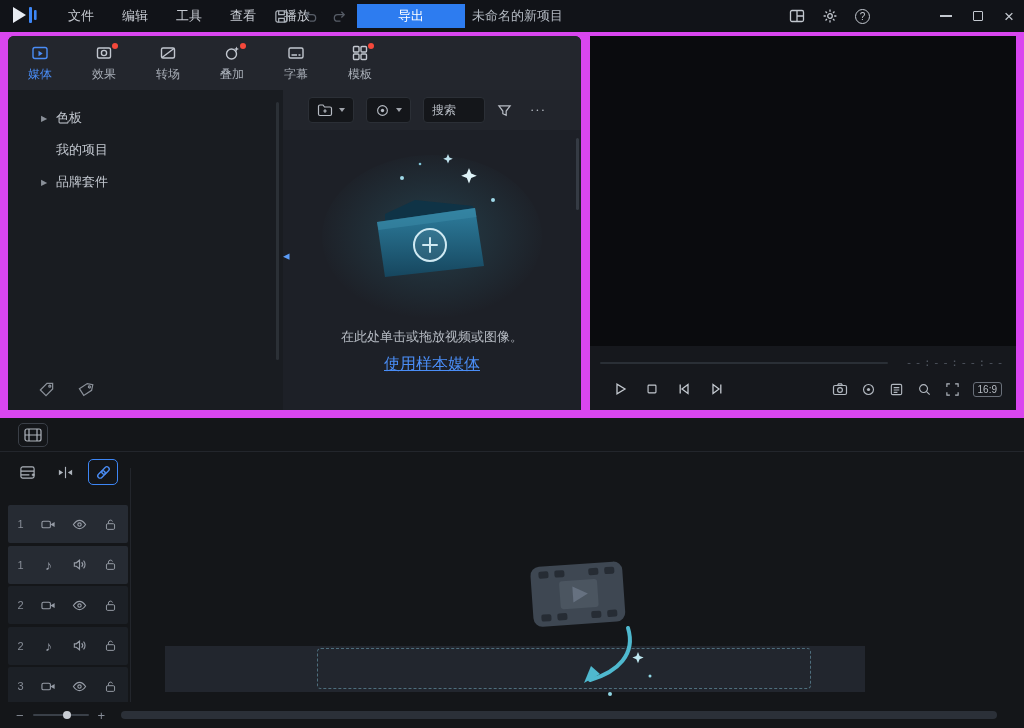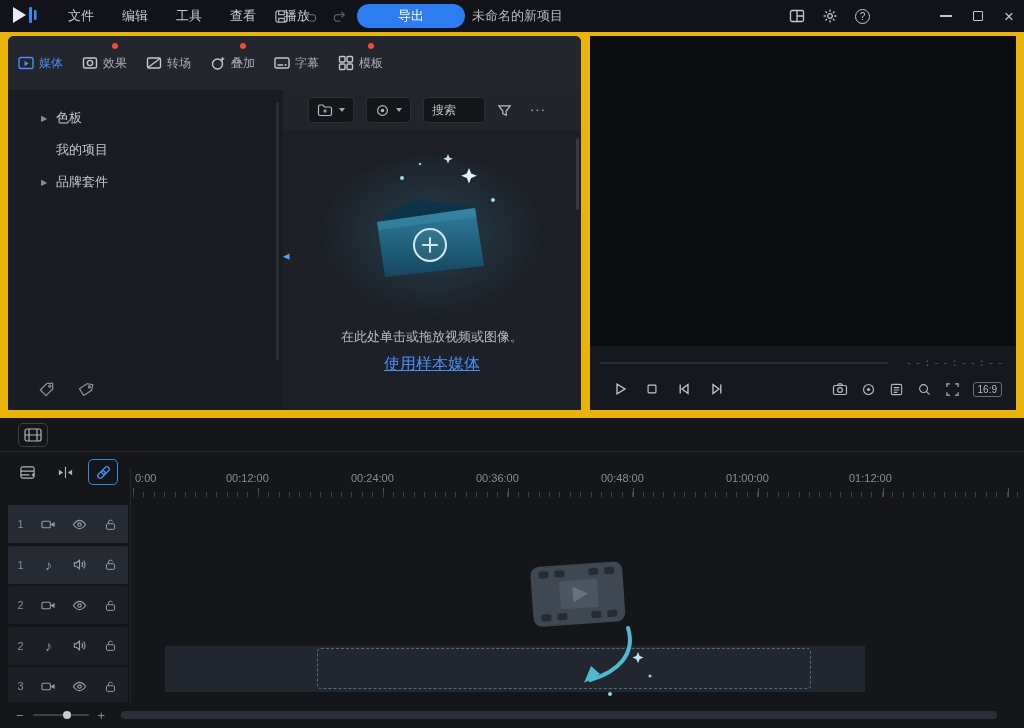--- a/index.html
+++ b/index.html
@@ -1,42 +1,42 @@
 <!DOCTYPE html>
 <html><head>
 <meta charset="utf-8">
 <style>
   * { margin:0; padding:0; box-sizing:border-box; }
   html,body { width:1024px; height:728px; background:#17191e; overflow:hidden;
               font-family:"Liberation Sans", sans-serif; color:#c9cdd3; }
-  #app { position:relative; width:1024px; height:728px; background:#eab308; }
+  #app { position:relative; width:1024px; height:728px; background:#d946ef; }
   svg { display:block; }
 
   
   .titlebar { position:absolute; top:0; left:0; width:100%; height:32px; background:#111318; }
   .logo { position:absolute; left:12px; top:5px; width:28px; height:22px; cursor:pointer; }
   .menus { position:absolute; left:62px; top:0; height:32px; display:flex; gap:16px; align-items:center; font-size:13px; color:#c6cad1; }
   .menu { padding:0 6px; cursor:default; }
   .tb-icons { position:absolute; left:274px; top:0; height:32px; display:flex; gap:14px; align-items:center; color:#aeb4bc; }
   .tb-icons .dim { color:#575d67; }
-  .export-btn { position:absolute; left:357px; top:4px; width:108px; height:24px; border:none; border-radius:12px;
+  .export-btn { position:absolute; left:357px; top:4px; width:108px; height:24px; border:none; border-radius:0;
                 background:#2d7cf0; color:#fff; font-size:13px; font-family:inherit; cursor:pointer; }
   .project-name { position:absolute; left:472px; top:0; height:32px; display:flex; align-items:center; font-size:13px; color:#b3b9c1; }
   .tb-right { position:absolute; right:154px; top:0; height:32px; display:flex; gap:17px; align-items:center; color:#c3c8cf; }
   .help-circle { width:15px; height:15px; border:1.3px solid #c3c8cf; border-radius:50%; font-size:10px;
                  display:flex; align-items:center; justify-content:center; }
   .win-controls { position:absolute; right:10px; top:0; height:32px; display:flex; gap:21px; align-items:center; }
   .win-min { width:12px; height:2px; background:#c3c8cf; }
   .win-max { width:10px; height:10px; border:1.4px solid #c3c8cf; border-radius:1px; }
   .win-close { font-size:17px; line-height:1; color:#c3c8cf; }
 
   
   .upper-left { position:absolute; top:36px; left:8px; width:573px; height:374px; background:#191c21; border-radius:6px 6px 0 0; overflow:hidden; }
   .tabstrip { position:absolute; top:0; left:0; width:100%; height:54px; background:#23262d; display:flex; }
-  .tab { width:64px; display:flex; flex-direction:row; align-items:center; justify-content:center; gap:4px;
+  .tab { width:64px; display:flex; flex-direction:column; align-items:center; justify-content:center; gap:4px;
          position:relative; color:#a9afb8; font-size:12px; cursor:pointer; }
   .tab .ticon { width:18px; height:18px; color:#c2c7cf; }
   .tab.active { color:#4a8df6; }
   .tab.active .ticon { color:#4a8df6; }
   .badge-dot { position:absolute; top:7px; right:18px; width:6px; height:6px; border-radius:50%; background:#f5483b; }
 
   .side-col { position:absolute; top:54px; left:0; width:275px; bottom:0; background:#191c21; padding-top:14px; }
   .side-item { position:relative; height:28px; margin:0 12px 4px 8px; border-radius:6px; display:flex; align-items:center; font-size:13px; color:#c2c7cf; cursor:pointer; }
   .side-item .caret { position:absolute; left:25px; font-size:8px; color:#8a9099; }
   .side-item .slabel { margin-left:40px; }
@@ -414,31 +414,20 @@
       <div class="tl-tool active">
         <svg viewBox="0 0 18 18" width="17" height="17" fill="none" stroke="currentColor" stroke-width="1.4">
             <g transform="rotate(-45 9 9)">
               <rect x="1.5" y="6.5" width="9" height="5" rx="2.5"></rect>
               <rect x="7.5" y="6.5" width="9" height="5" rx="2.5"></rect>
             </g>
           </svg>
       </div>
     </div>
 
-    <div class="ruler">
-      <span class="ruler-label" style="left:5px">0:00</span>
-      <span class="ruler-label" style="left:96px">00:12:00</span>
-      <span class="ruler-label" style="left:221px">00:24:00</span>
-      <span class="ruler-label" style="left:346px">00:36:00</span>
-      <span class="ruler-label" style="left:471px">00:48:00</span>
-      <span class="ruler-label" style="left:596px">01:00:00</span>
-      <span class="ruler-label" style="left:719px">01:12:00</span>
-      <div class="ticks-major"></div>
-      <div class="ticks-small"></div>
-    </div>
     <div class="tl-vline"></div>
 
     <div class="tracks">
 
       <div class="trow light">
         <span class="tindex">1</span>
         <span class="tcell">
             <svg viewBox="0 0 16 16" width="15" height="15" fill="none" stroke="currentColor" stroke-width="1.2">
               <rect x="1" y="4.5" width="9" height="7" rx="1.5"></rect>
               <path d="M10 8l4.5-2.6v5.2z" fill="currentColor" stroke="none"></path>

